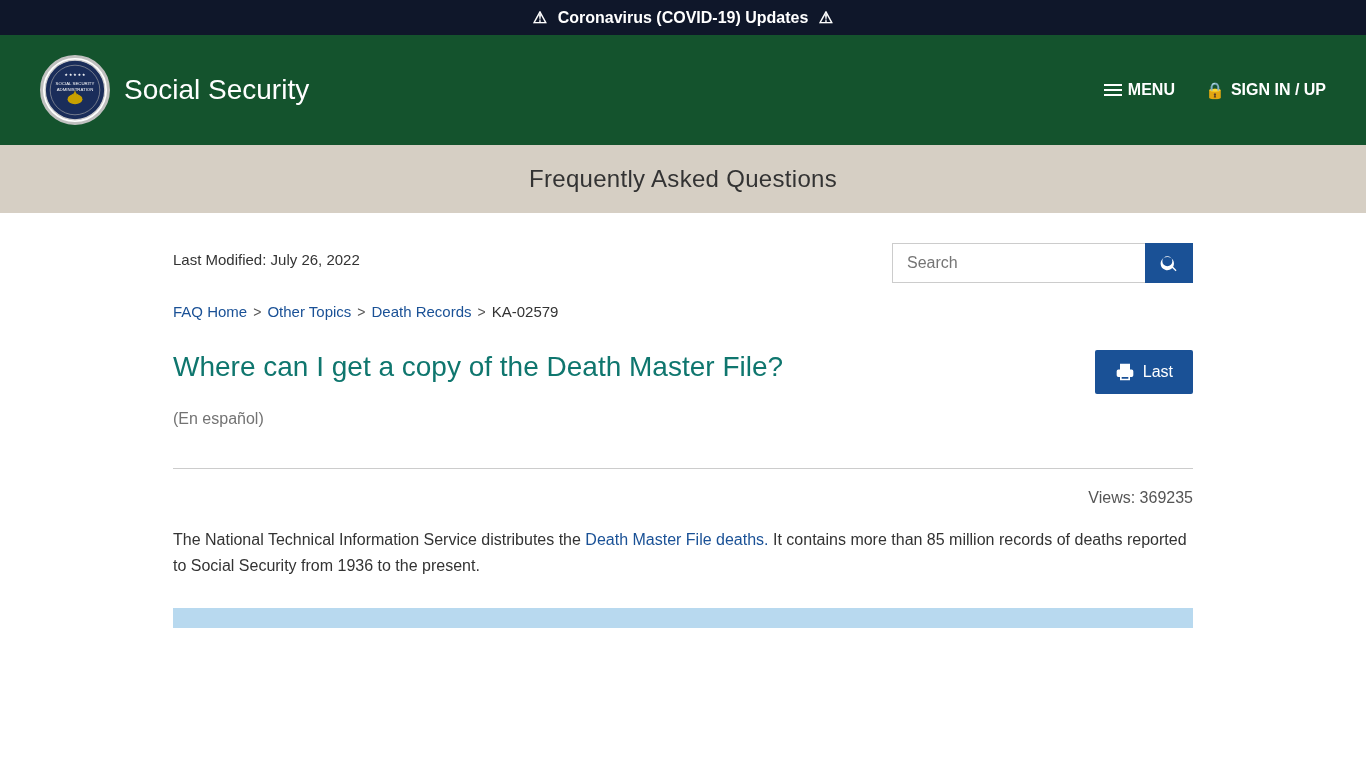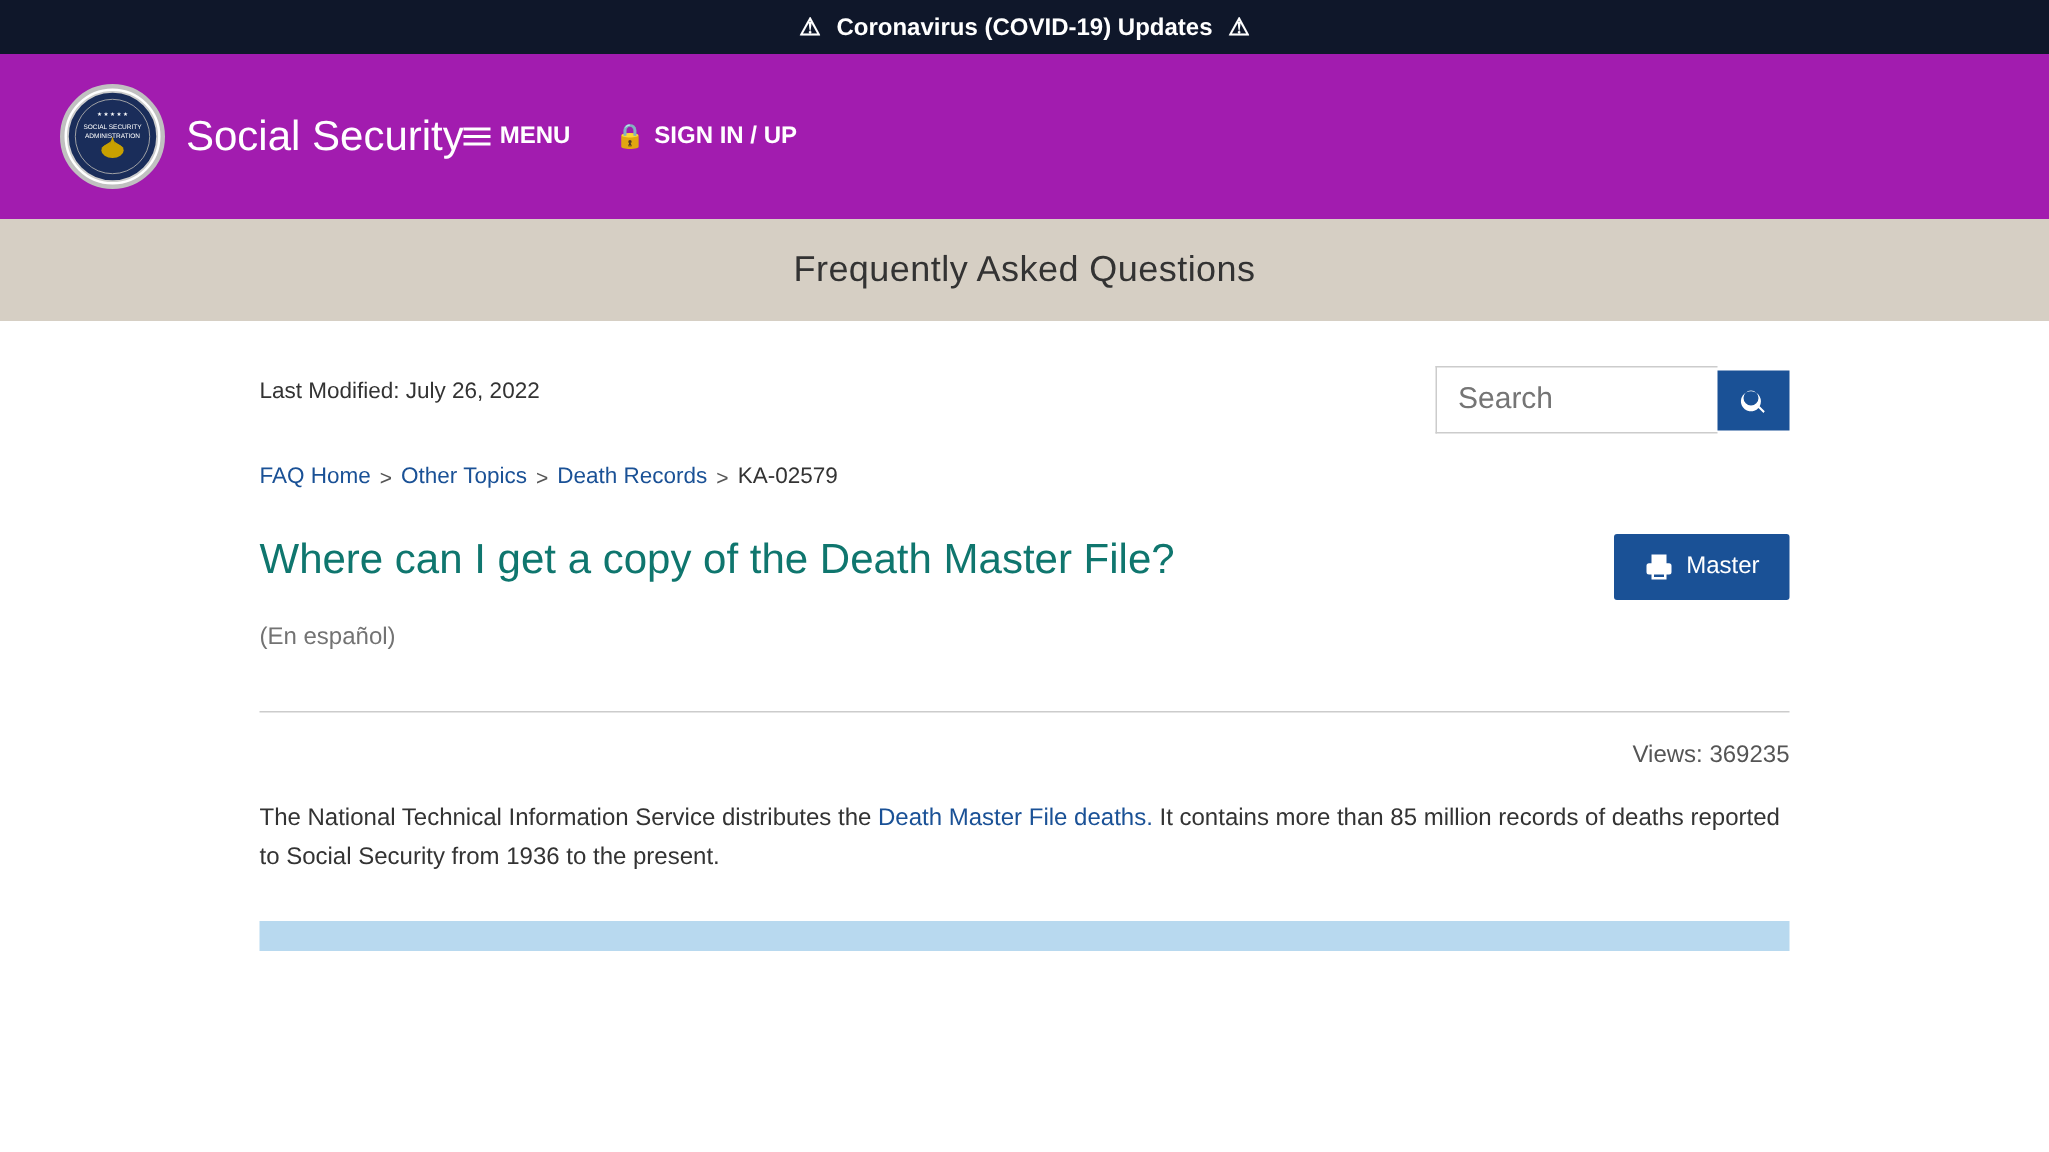--- a/index.html
+++ b/index.html
@@ -27,25 +27,25 @@
       font-weight: 600;
     }
 
     .alert-banner .warning-icon {
       display: inline-block;
       margin: 0 6px;
     }
 
     
     .site-header {
-      background-color: #a21caf;
-      color: #fff;
-      display: flex;
-      align-items: center;
-      justify-content: flex-start;
+      background-color: #14532d;
+      color: #fff;
+      display: flex;
+      align-items: center;
+      justify-content: space-between;
       padding: 10px 40px;
       height: 110px;
     }
 
     .site-logo {
       display: flex;
       align-items: center;
       gap: 14px;
     }
 
@@ -133,22 +133,22 @@
 
     .search-area {
       display: flex;
       align-items: center;
       gap: 0;
     }
 
     .search-input {
       border: 1px solid #ccc;
       padding: 10px 14px;
-      font-size: 20px;
-      width: 188px;
+      font-size: 16px;
+      width: 253px;
       outline: none;
       border-right: none;
     }
 
     .search-btn {
       background: #1a5196;
       border: none;
       padding: 10px 14px;
       cursor: pointer;
       display: flex;
@@ -342,21 +342,21 @@
     <span class="current">KA-02579</span>
   </nav>
 
   <article>
     <div class="article-header">
       <h2 class="article-title">Where can I get a copy of the Death Master File?</h2>
       <button class="print-btn">
         <svg viewBox="0 0 24 24" xmlns="http://www.w3.org/2000/svg">
           <path d="M6 9V2h12v7M6 18H4a2 2 0 0 1-2-2v-5a2 2 0 0 1 2-2h16a2 2 0 0 1 2 2v5a2 2 0 0 1-2 2h-2v4H6v-4zm2 0v2h8v-2H8zM6 13h2v2H6v-2z"></path>
         </svg>
-        <span>Master</span>
+        <span>Last</span>
       </button>
     </div>
 
     <a href="#" class="spanish-link">(En español)</a>
 
     <hr class="article-divider">
 
     <div class="views-count">
       <span>Views:</span>
       <span>369235</span>

